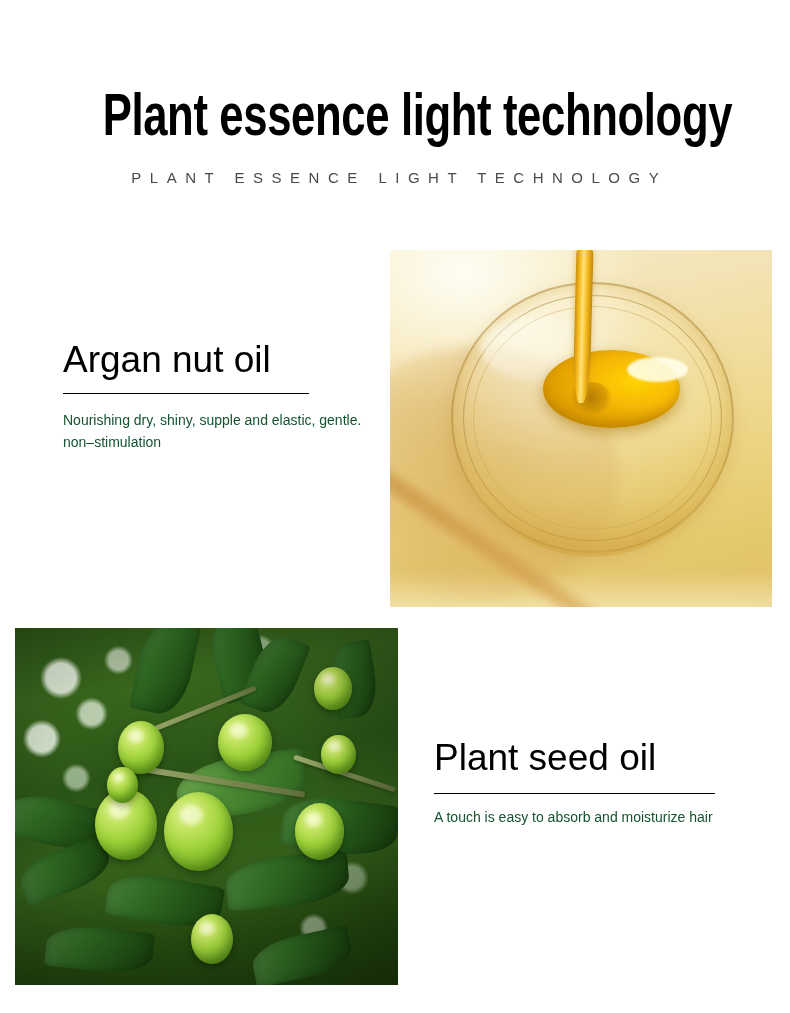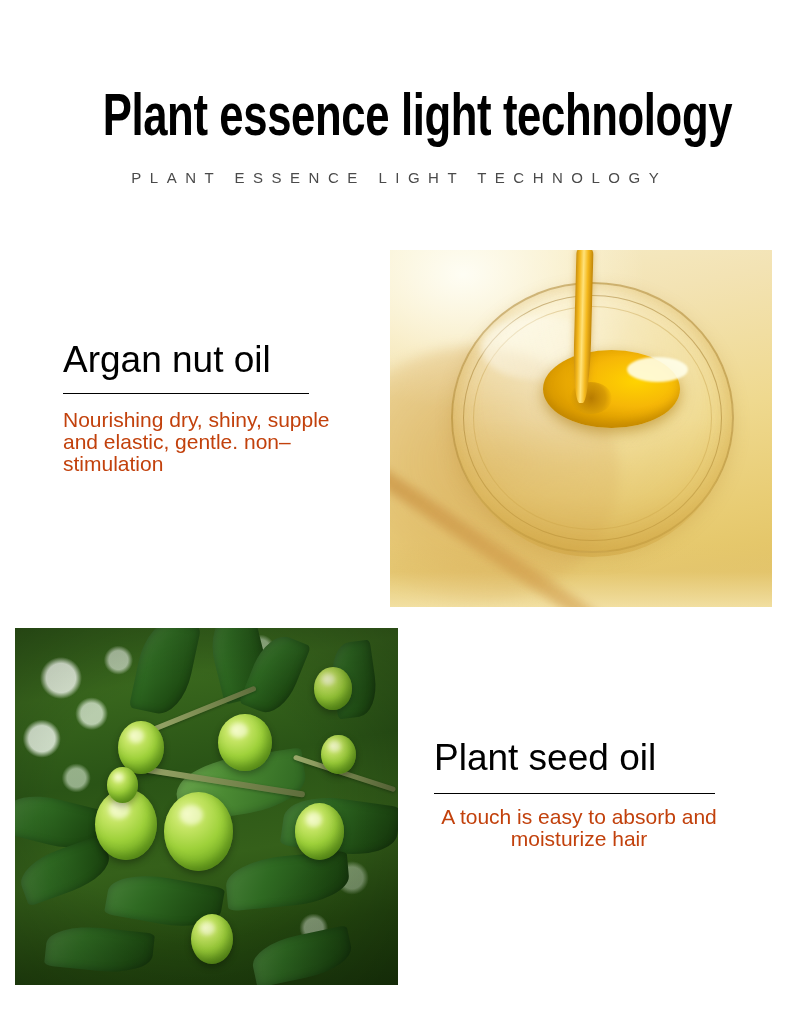--- a/index.html
+++ b/index.html
@@ -54,34 +54,34 @@
     color:#000;
     white-space:nowrap;
   }
   .block-rule {
     position:absolute;
     height:1px;
     background:#000;
   }
   .block-desc {
     position:absolute;
-    font-size:21px;
+    font-size:14px;
     line-height:22px;
-    color:#c2410c;
+    color:#14532d;
   }
 
   
   .argan-title { left:63px;  top:338px; }
   .argan-rule  { left:63px;  top:393px; width:246px; }
   .argan-desc  { left:63px;  top:409px; width:300px; }
 
   
   .jojoba-title { left:434px; top:736px; }
   .jojoba-rule  { left:434px; top:793px; width:281px; }
-  .jojoba-desc  { left:434px; top:806px; width:290px;text-align:center; }
+  .jojoba-desc  { left:434px; top:806px; width:290px; }
 
   
   .photo { position:absolute; overflow:hidden; }
 
   .photo-argan {
     left:390px; top:250px;
     width:382px; height:357px;
     background:
       linear-gradient(168deg,#f6ecc9 0%,#f3e3b4 22%,#efd98f 52%,#e8cc73 76%,#dfbe5c 100%);
   }

